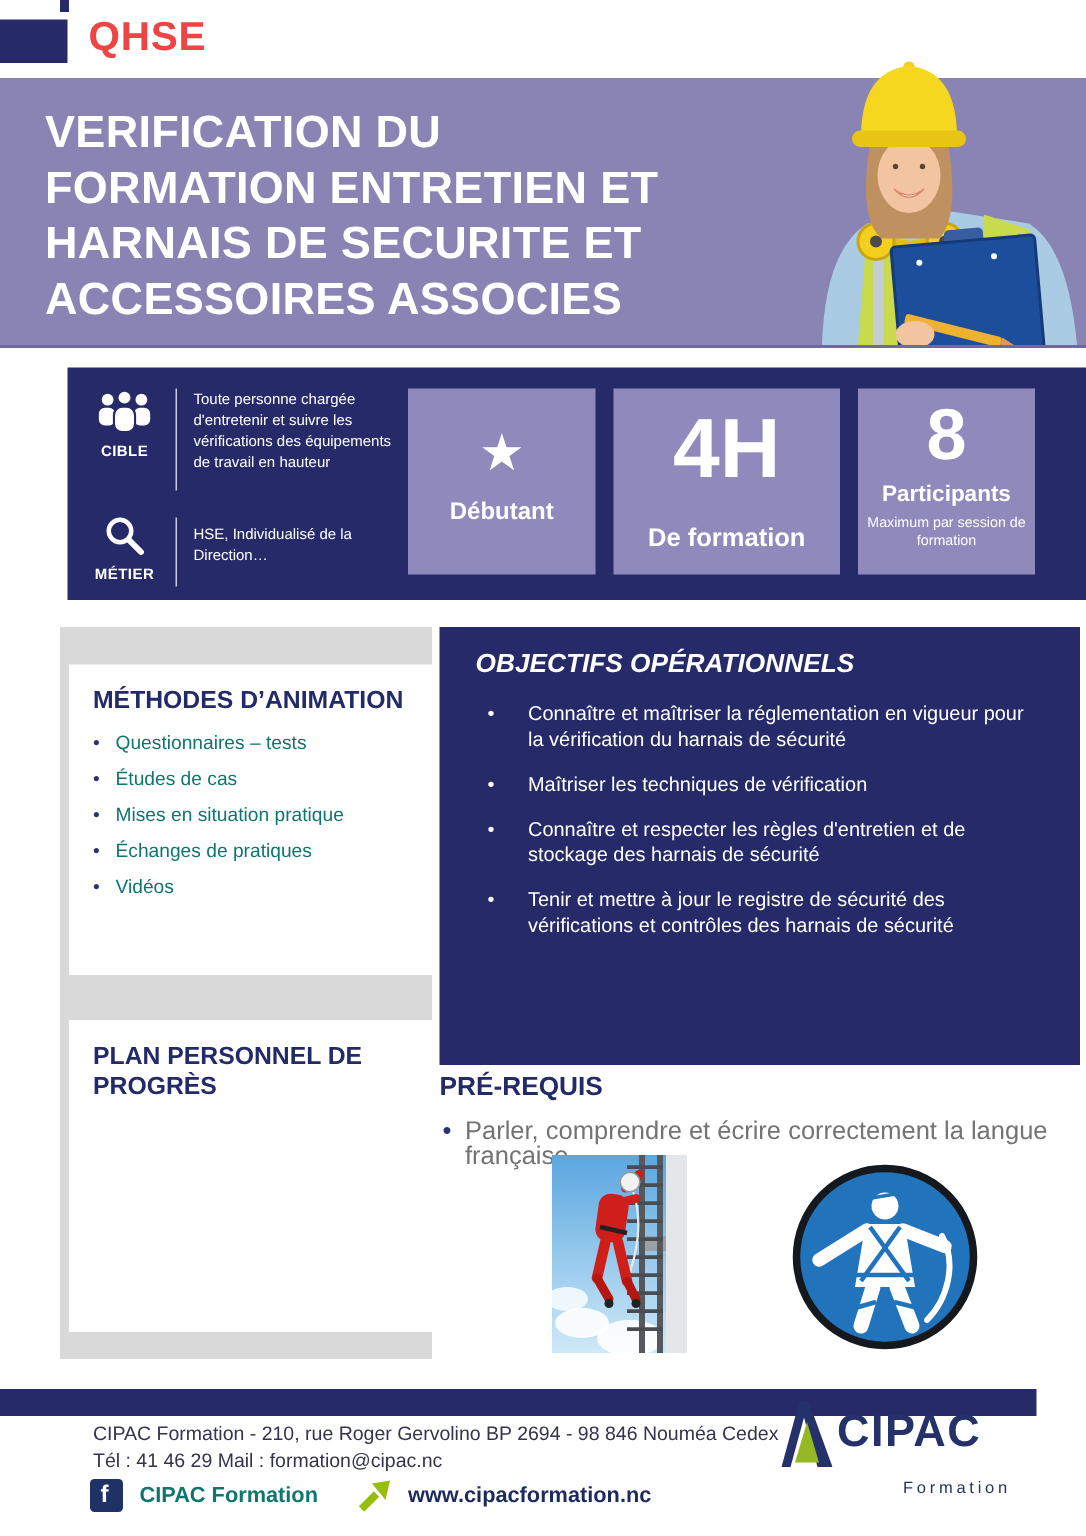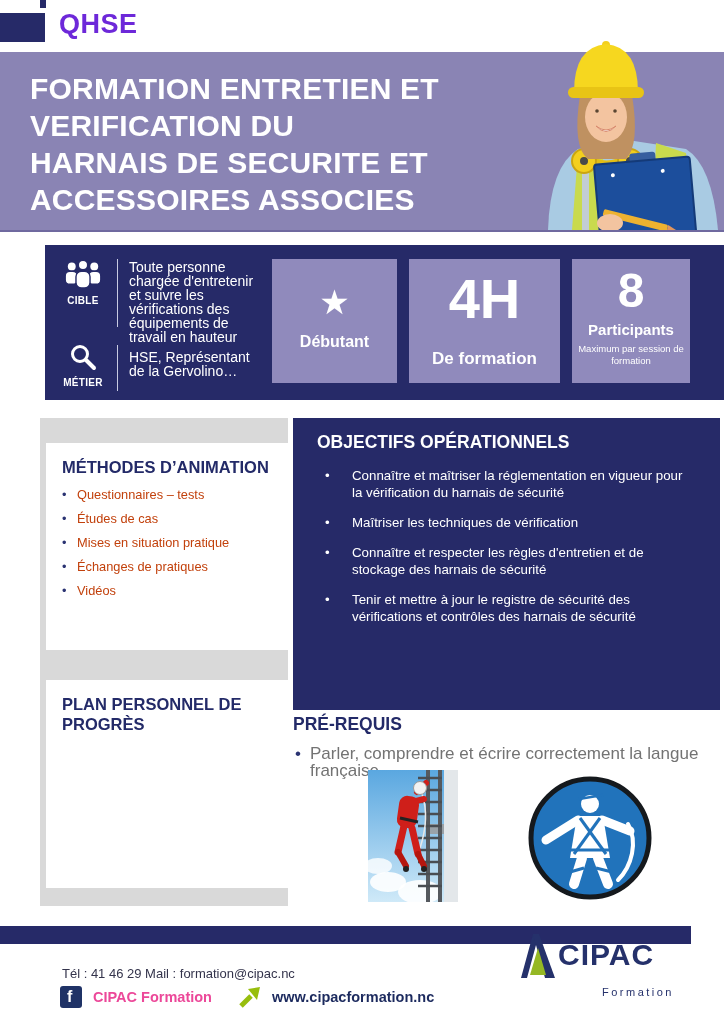--- a/index.html
+++ b/index.html
@@ -3,97 +3,97 @@
 <meta charset="utf-8">
 <style>
   html,body{margin:0;padding:0;background:#ffffff;}
   .page{
     position:relative;width:724px;height:1024px;overflow:hidden;background:#ffffff;
     font-family:"Liberation Sans","DejaVu Sans",sans-serif;
   }
   
   .qhse-tab{position:absolute;left:40px;top:0;width:6px;height:8px;background:#262a68;}
   .qhse-square{position:absolute;left:0;top:13px;width:45px;height:29px;background:#262a68;}
-  .qhse-label{position:absolute;left:59px;top:9px;font-size:27px;font-weight:700;color:#6d28d9;letter-spacing:.5px;}
+  .qhse-label{position:absolute;left:59px;top:9px;font-size:27px;font-weight:700;color:#ef4444;letter-spacing:.5px;}
   
   .banner{position:absolute;left:0;top:52px;width:724px;height:178px;background:#8a84b4;border-bottom:2px solid #6f699f;}
   .banner-title{position:absolute;left:30px;top:18px;color:#ffffff;font-weight:700;font-size:30px;line-height:37px;letter-spacing:.2px;}
   .photo{position:absolute;left:544px;top:37px;width:180px;height:193px;}
   
   .info-strip{position:absolute;left:45px;top:245px;width:679px;height:155px;background:#262a68;color:#fff;}
   .aud-icon-col{position:absolute;left:12px;top:14px;width:52px;text-align:center;}
   .aud-icon-col.metier{top:98px;}
   .icon-label{font-size:10px;font-weight:700;color:#fff;margin-top:2px;letter-spacing:.3px;}
   .vdiv{position:absolute;left:72px;width:1px;background:#c8cbe2;}
   .vdiv.d1{top:14px;height:68px;}
   .vdiv.d2{top:100px;height:46px;}
-  .aud-text{position:absolute;left:84px;width:138px;font-size:14px;line-height:14px;color:#fff;}
+  .aud-text{position:absolute;left:84px;width:138px;font-size:10px;line-height:14px;color:#fff;}
   .aud-text.t1{top:15px;}
   .aud-text.t2{top:105px;}
   .strip-card{position:absolute;top:14px;height:124px;background:#908abc;color:#fff;text-align:center;}
   .card-level{left:227px;width:125px;}
   .card-duration{left:364px;width:151px;}
   .card-participants{left:527px;width:118px;}
   .star-glyph{font-size:34px;line-height:34px;margin-top:26px;}
   .level-label{font-size:16px;font-weight:700;margin-top:14px;}
   .big-value{font-size:56px;line-height:56px;font-weight:700;margin-top:12px;}
   .big-value.p8{font-size:48px;line-height:48px;margin-top:8px;}
   .card-sublabel{font-size:17px;font-weight:700;margin-top:22px;}
   .card-sublabel.p8{font-size:15px;margin-top:6px;}
   .card-note{font-size:9.5px;line-height:12px;margin-top:5px;padding:0 6px;}
   
   .left-col{position:absolute;left:40px;top:418px;width:248px;height:488px;background:#d9d9d9;}
   .white-card{position:absolute;left:6px;width:257px;background:#ffffff;padding:14px 12px 10px 16px;box-sizing:border-box;}
   .card-methodes{top:25px;height:207px;}
   .card-plan{top:262px;height:208px;}
   .white-card h2{margin:0 0 10px 0;font-size:16.5px;line-height:20px;font-weight:700;color:#232a68;}
   ul.bullets{list-style:none;margin:0;padding:0;}
-  ul.bullets li{position:relative;padding-left:15px;font-size:12.8px;line-height:15.5px;color:#c2410c;margin-bottom:7px;}
+  ul.bullets li{position:relative;padding-left:15px;font-size:12.8px;line-height:15.5px;color:#0f766e;margin-bottom:7px;}
   ul.bullets li::before{content:"•";position:absolute;left:0;top:0;color:#2a3372;}
   .card-methodes ul.bullets li{margin-bottom:8.5px;}
   
   .objectifs{position:absolute;left:293px;top:418px;width:427px;height:292px;background:#262a68;color:#fff;padding:14px 28px 0 24px;box-sizing:border-box;}
-  .objectifs h2{margin:0 0 14px 0;font-size:17.5px;font-weight:700;color:#ffffff;}
+  .objectifs h2{margin:0 0 14px 0;font-size:17.5px;font-weight:700;color:#ffffff;font-style:italic;}
   ul.obullets{list-style:none;margin:0;padding:0;}
   ul.obullets li{position:relative;padding-left:35px;font-size:13.3px;line-height:17px;color:#ffffff;margin-bottom:13px;}
   ul.obullets li::before{content:"•";position:absolute;left:8px;top:0;color:#ffffff;}
   
   .prerequis{position:absolute;left:293px;top:714px;width:427px;}
   .prerequis h2{margin:0 0 10px 0;font-size:17.5px;font-weight:700;color:#232a68;}
   ul.pbullets{list-style:none;margin:0;padding:0;}
   ul.pbullets li{position:relative;padding-left:17px;font-size:17px;line-height:17px;color:#737373;}
   ul.pbullets li::before{content:"•";position:absolute;left:2px;top:0;color:#2a3372;}
   .climber{position:absolute;left:368px;top:770px;width:90px;height:132px;}
   .harness-sign{position:absolute;left:524px;top:774px;width:132px;height:128px;}
   
   .navy-bar{position:absolute;left:0;top:926px;width:691px;height:18px;background:#262a68;}
   .footer-addr{position:absolute;left:62px;top:948px;font-size:13px;color:#34344c;}
   .footer-contact{position:absolute;left:62px;top:966px;font-size:13px;color:#34344c;}
   .fb-icon{position:absolute;left:60px;top:986px;width:22px;height:22px;background:#1f3266;border-radius:3px;}
   .fb-icon::before{content:"f";position:absolute;left:7px;top:2px;color:#fff;font-size:16px;font-weight:700;}
-  .fb-label{position:absolute;left:93px;top:989px;font-size:14.5px;font-weight:700;color:#ec4899;}
+  .fb-label{position:absolute;left:93px;top:989px;font-size:14.5px;font-weight:700;color:#0f766e;}
   .web-arrow{position:absolute;left:238px;top:986px;width:24px;height:22px;}
   .web-label{position:absolute;left:272px;top:989px;font-size:14.5px;font-weight:700;color:#1c2a5e;}
   .logo-mark{position:absolute;left:521px;top:934px;width:34px;height:44px;}
   .logo-name{position:absolute;left:558px;top:938px;font-size:30px;font-weight:700;color:#25316b;letter-spacing:1px;}
   .logo-sub{position:absolute;left:558px;top:986px;width:116px;text-align:right;font-size:11px;color:#25316b;letter-spacing:2.5px;}
 </style>
 </head>
 <body>
 
 <div class="page">
 
   <div class="qhse-tab"></div>
   <div class="qhse-square"></div>
   <div class="qhse-label">QHSE</div>
 
   <div class="banner">
     <div class="banner-title">
+      <div>VERIFICATION DU</div>
       <div>FORMATION ENTRETIEN ET</div>
-      <div>VERIFICATION DU</div>
       <div>HARNAIS DE SECURITE ET</div>
       <div>ACCESSOIRES ASSOCIES</div>
     </div>
   </div>
 
   <svg class="photo" viewBox="0 0 180 193">
     <path d="M4,193 Q6,130 34,112 L90,104 L142,112 Q168,128 174,193 Z" fill="#a9cbe3"></path>
     <polygon points="28,193 34,116 58,106 64,193" fill="#c9da4d"></polygon>
     <polygon points="108,193 112,106 142,116 152,193" fill="#c9da4d"></polygon>
     <rect x="38" y="122" width="7" height="71" fill="#c2cdd4"></rect>
@@ -141,21 +141,21 @@
     <div class="aud-text t1">Toute personne chargée d'entretenir et suivre les vérifications des équipements de travail en hauteur</div>
 
     <div class="aud-icon-col metier">
       <svg width="28" height="28" viewBox="0 0 28 28">
         <circle cx="11" cy="11" r="7.5" fill="none" stroke="#fff" stroke-width="3"></circle>
         <line x1="17" y1="17" x2="25" y2="25" stroke="#fff" stroke-width="4" stroke-linecap="round"></line>
       </svg>
       <div class="icon-label">MÉTIER</div>
     </div>
     <div class="vdiv d2"></div>
-    <div class="aud-text t2">HSE, Représentant de la Gervolino…</div>
+    <div class="aud-text t2">HSE, Individualisé de la Direction…</div>
 
     <div class="strip-card card-level">
       <div class="star-glyph">★</div>
       <div class="level-label">Débutant</div>
     </div>
 
     <div class="strip-card card-duration">
       <div class="big-value">4H</div>
       <div class="card-sublabel">De formation</div>
     </div>
@@ -252,20 +252,21 @@
     <line x1="46" y1="76" x2="86" y2="76" stroke="#2173bb" stroke-width="3"></line>
     <line x1="58" y1="84" x2="50" y2="110" stroke="#fff" stroke-width="10" stroke-linecap="round"></line>
     <line x1="74" y1="84" x2="84" y2="110" stroke="#fff" stroke-width="10" stroke-linecap="round"></line>
     <line x1="46" y1="98" x2="60" y2="94" stroke="#2173bb" stroke-width="3"></line>
     <line x1="72" y1="94" x2="88" y2="98" stroke="#2173bb" stroke-width="3"></line>
     <circle cx="66" cy="30" r="9" fill="#fff"></circle>
     <line x1="55" y1="25" x2="79" y2="21" stroke="#2173bb" stroke-width="2.5"></line>
   </svg>
 
   <div class="navy-bar"></div>
+  <div class="footer-addr">CIPAC Formation - 210, rue Roger Gervolino BP 2694 - 98 846 Nouméa Cedex</div>
   <div class="footer-contact">Tél : 41 46 29 Mail : formation@cipac.nc</div>
   <div class="fb-icon"></div>
   <div class="fb-label">CIPAC Formation</div>
   <svg class="web-arrow" viewBox="0 0 24 22">
     <line x1="3" y1="20" x2="13" y2="10" stroke="#97be0d" stroke-width="5"></line>
     <polygon points="10,3 22,1 19,14" fill="#97be0d"></polygon>
   </svg>
   <div class="web-label">www.cipacformation.nc</div>
 
   <svg class="logo-mark" viewBox="0 0 34 44">

